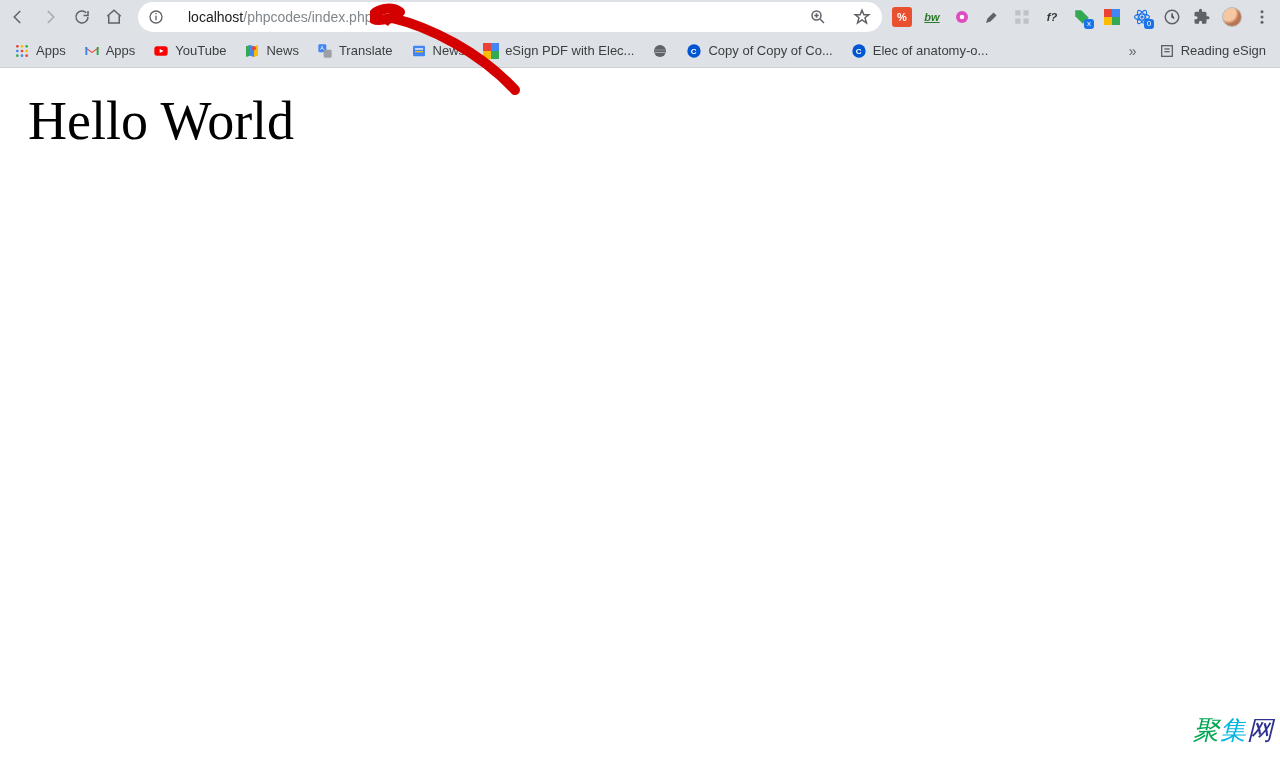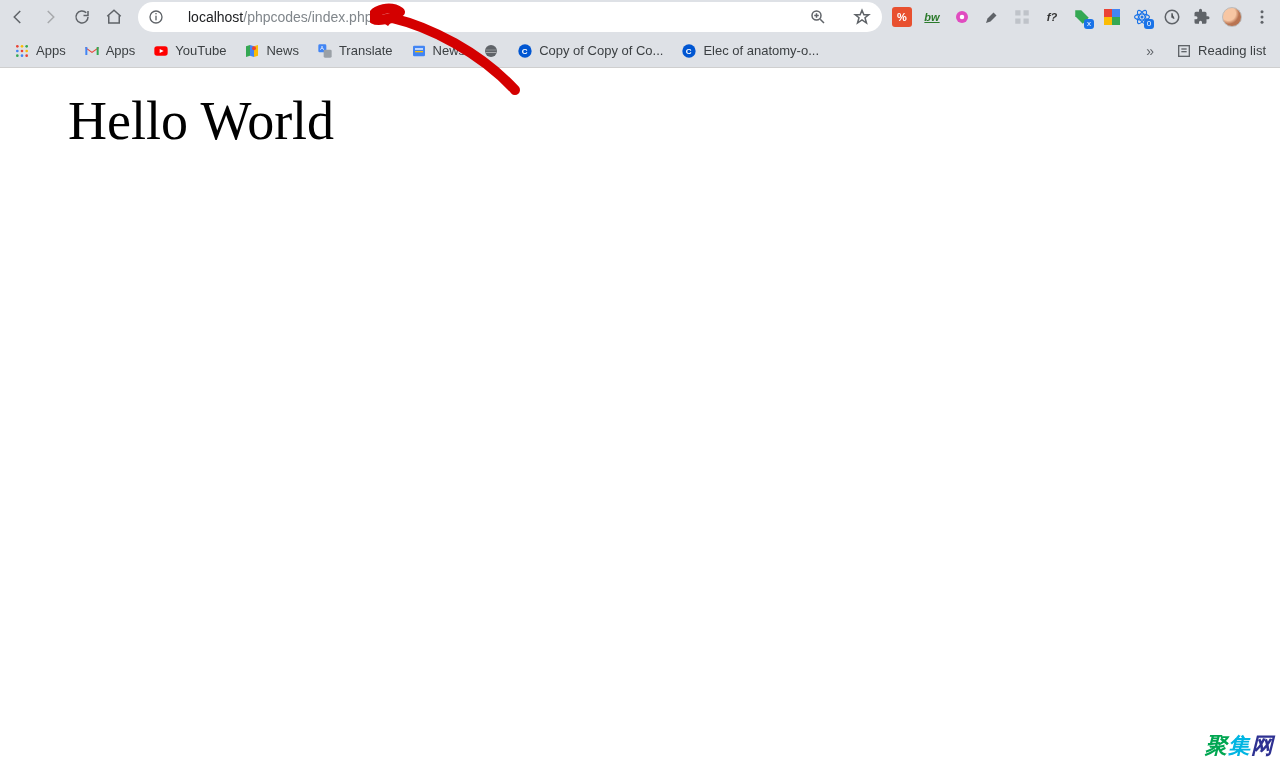--- a/index.html
+++ b/index.html
@@ -13,23 +13,23 @@
   .omnibox .info-icon { width:16px; height:16px; display:flex; align-items:center; justify-content:center; color:#5f6368;}
   .url-text { font-size: 14px; color: #202124; white-space: nowrap; }
   .url-dim { color: #80868b; }
   .right-icons { display: flex; align-items: center; gap: 10px; padding-right: 2px; }
   .ext-icon { width: 20px; height: 20px; display: flex; align-items: center; justify-content: center; font-size: 11px; color: #5f6368; position: relative; }
   .ext-icon svg { width: 18px; height: 18px; }
   .bookmarks-row { display: flex; align-items: center; height: 34px; padding: 0 8px; gap: 6px; }
   .bm { display: flex; gap: 6px; padding: 4px 6px; border-radius: 4px; font-size: 13px; color: #3c4043; cursor: pointer; white-space: nowrap; }
   .bm .bicon { width:16px; height:16px; display:flex; align-items:center; justify-content:center; }
   .bm-spacer { flex: 1; }
-  .content { padding: 22px 28px; margin-left: 40px; }
+  .content { padding: 22px 28px; }
   .content h1 { font-family: "Times New Roman", Georgia, serif; font-weight: 400; font-size: 54px; color: #000; }
-  .watermark { position: absolute; right: 6px; bottom: 3px; font-size: 22px; font-weight: 700; font-style: italic; letter-spacing: 1px; }
+  .watermark { position: absolute; right: 6px; bottom: 16px; font-size: 26px; font-weight: 400; font-style: italic; letter-spacing: 1px; }
   .watermark span.g1{color:#00a651;}
   .arrow-annot { position:absolute; left:370px; top:2px; pointer-events:none; }
   .badge0 { position:absolute; bottom:-2px; right:-2px; background:#1a73e8; color:#fff; font-size:8px; line-height:10px; min-width:10px; border-radius:3px; text-align:center; padding:0 1px;}
   .tile { width:16px; height:16px; display:grid; grid-template-columns:1fr 1fr; grid-template-rows:1fr 1fr; }
   .tile div:nth-child(1){background:#ea4335;} .tile div:nth-child(2){background:#4285f4;} .tile div:nth-child(3){background:#fbbc05;} .tile div:nth-child(4){background:#34a853;}
   .avatar { width:20px; height:20px; border-radius:50%; background: radial-gradient(circle at 30% 30%, #f7c6a3 0 40%, #b97452 60% 100%); border:1px solid #bbb;}
 </style>
 </head>
 <body>
 
@@ -237,20 +237,31 @@
         <svg viewBox="0 0 24 24">
             <rect x="3" y="4" width="18" height="16" rx="2" fill="#4285f4"></rect>
             <rect x="6" y="8" width="12" height="2" fill="#fff"></rect>
             <rect x="6" y="12" width="12" height="2" fill="#fbbc05"></rect>
           </svg>
       </span>
       <span>News</span>
     </div>
     <div class="bm">
       <span class="bicon">
+          <span class="tile">
+            <div></div>
+            <div></div>
+            <div></div>
+            <div></div>
+          </span>
+        </span>
+      <span>eSign PDF with Elec...</span>
+    </div>
+    <div class="bm">
+      <span class="bicon">
         <svg viewBox="0 0 24 24">
             <circle cx="12" cy="12" r="9" fill="#5f6368"></circle>
             <path fill="#fff" d="M4 10h16v1H4zM4 14h16v1H4z" opacity=".6"></path>
           </svg>
       </span>
     </div>
     <div class="bm">
       <span class="bicon">
         <svg viewBox="0 0 24 24">
             <circle cx="12" cy="12" r="10" fill="#0056d2"></circle>
@@ -273,21 +284,21 @@
       <span class="bicon" style="font-size:14px;color:#5f6368;">»</span>
     </div>
     <div class="bm">
       <span class="bicon">
         <svg viewBox="0 0 24 24">
             <rect x="4" y="4" width="16" height="16" fill="none" stroke="#5f6368" stroke-width="2"></rect>
             <line x1="8" y1="9" x2="16" y2="9" stroke="#5f6368" stroke-width="2"></line>
             <line x1="8" y1="13" x2="16" y2="13" stroke="#5f6368" stroke-width="2"></line>
           </svg>
       </span>
-      <span>Reading list</span>
+      <span>Reading eSign</span>
     </div>
   </div>
 
   <svg class="arrow-annot" width="160" height="100">
     <path d="M30 10 C 20 3, 5 8, 3 14 C 1 20, 14 18, 22 16 C 60 25, 110 50, 145 88" fill="none" stroke="#d40000" stroke-width="10" stroke-linecap="round"></path>
     <path d="M3 14 L30 10 L18 24 Z" fill="#d40000"></path>
   </svg>
 </div>
 
 <div class="content">

